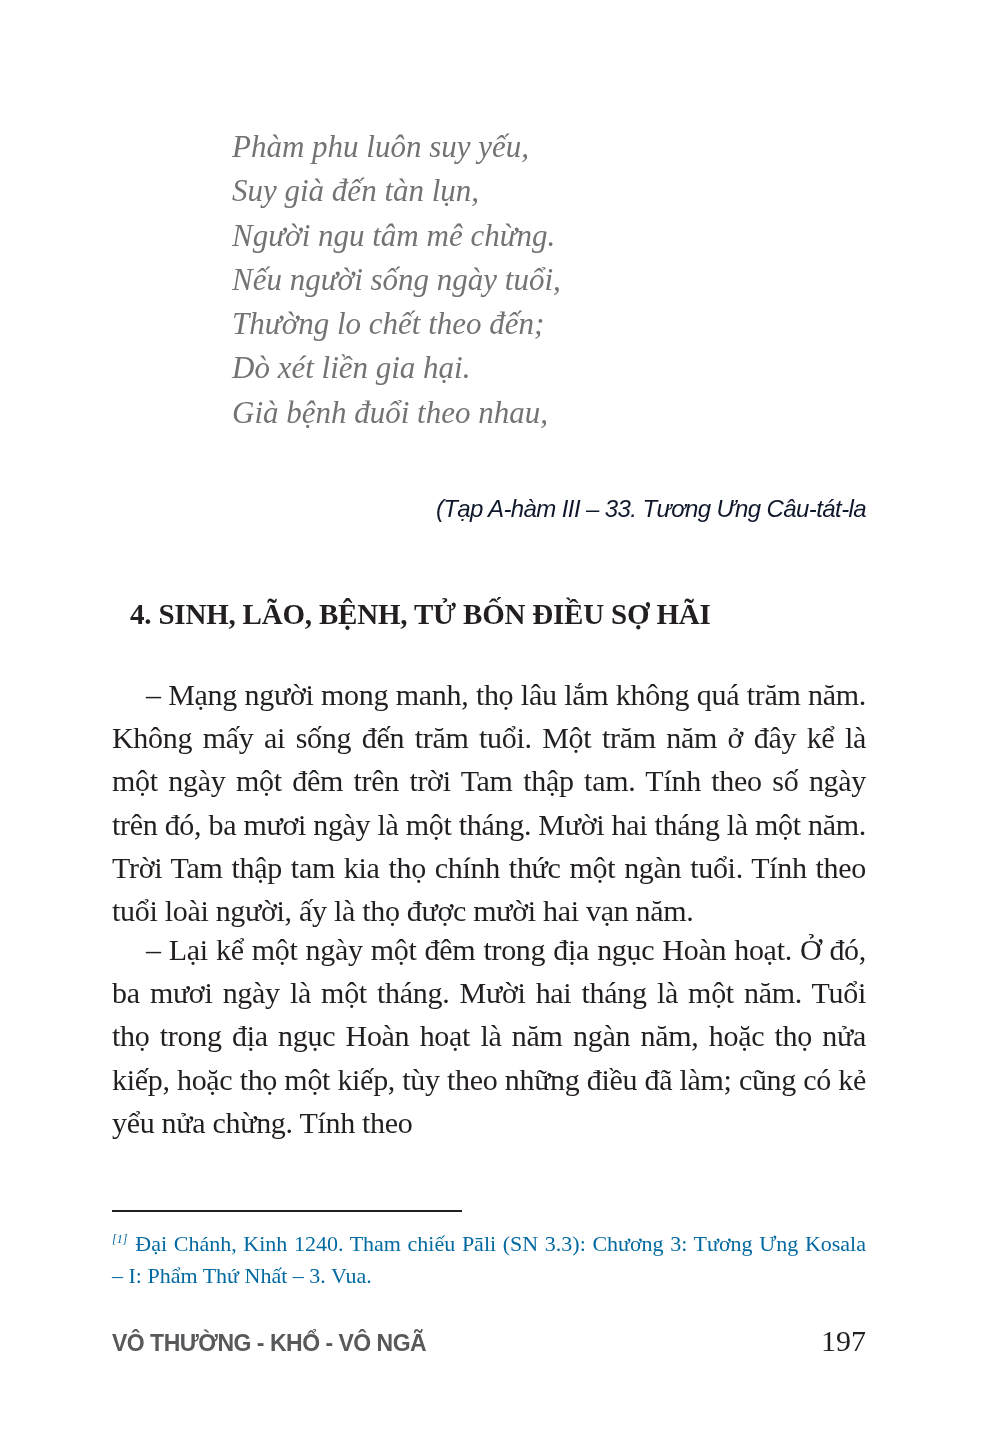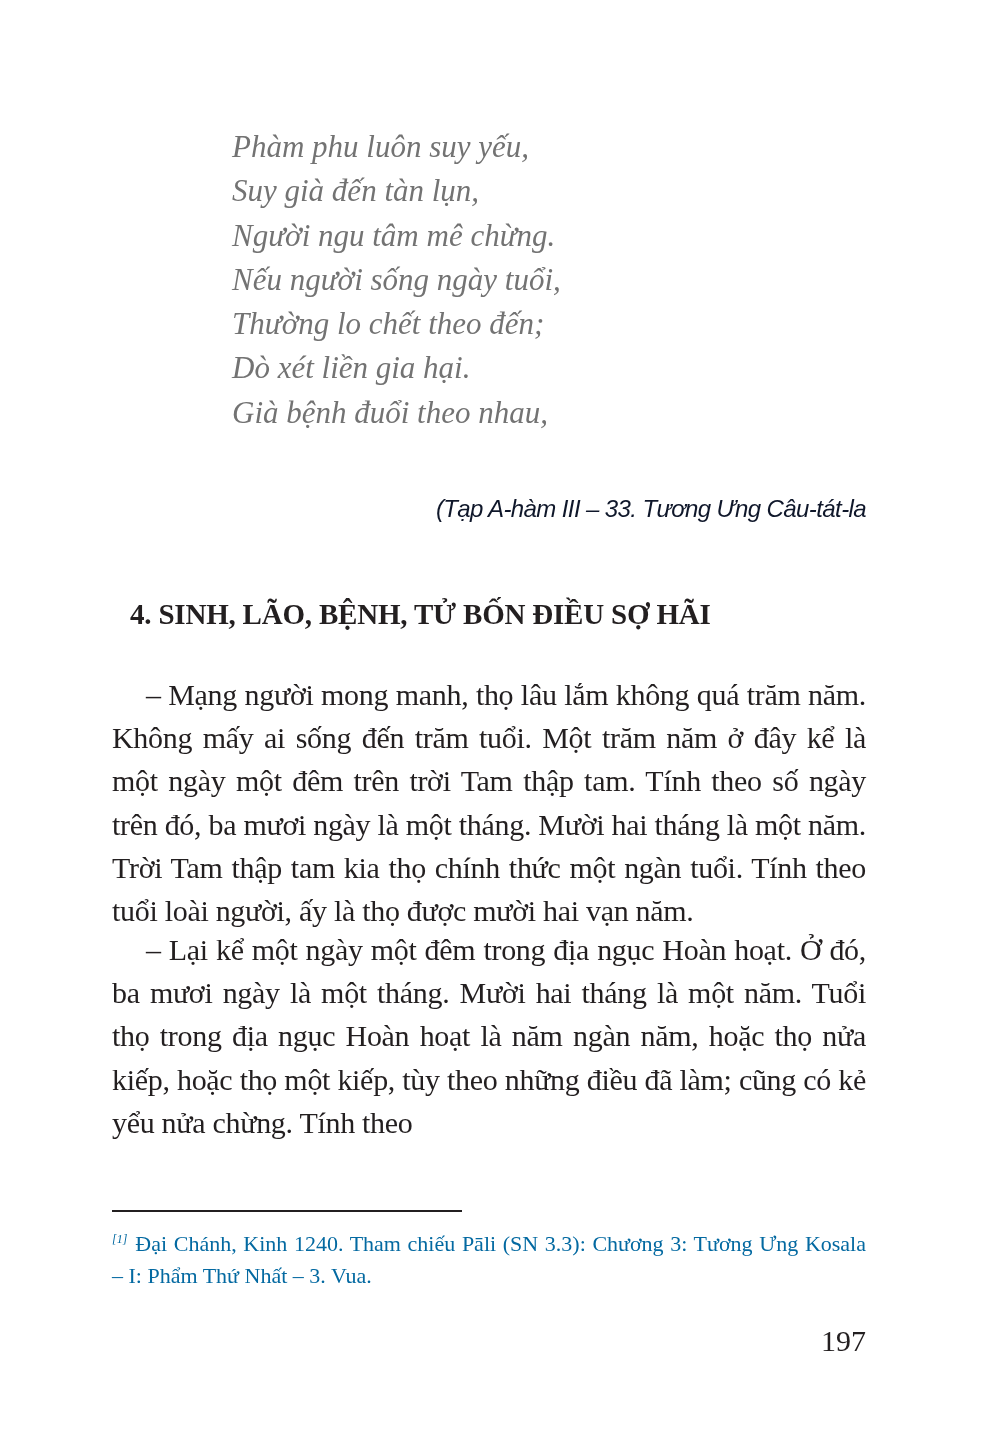--- a/index.html
+++ b/index.html
@@ -156,15 +156,16 @@
   </div>
 
   <div class="body-text para2">
     <p class="para">– Lại kể một ngày một đêm trong địa ngục Hoàn hoạt. Ở đó, ba mươi ngày là một tháng. Mười hai tháng là một năm. Tuổi thọ trong địa ngục Hoàn hoạt là năm ngàn năm, hoặc thọ nửa kiếp, hoặc thọ một kiếp, tùy theo những điều đã làm; cũng có kẻ yểu nửa chừng. Tính theo</p>
   </div>
 
   <div class="footnote-rule"></div>
 
   <div class="footnote"><sup>[1]</sup><span>Đại Chánh, Kinh 1240. Tham chiếu Pāli (SN 3.3): Chương 3: Tương Ưng Kosala – I: Phẩm Thứ Nhất – 3. Vua.</span></div>
 
+  <div class="running-footer">VÔ THƯỜNG - KHỔ - VÔ NGÃ</div>
   <div class="page-number">197</div>
 
 </div>
 
 </body></html>

